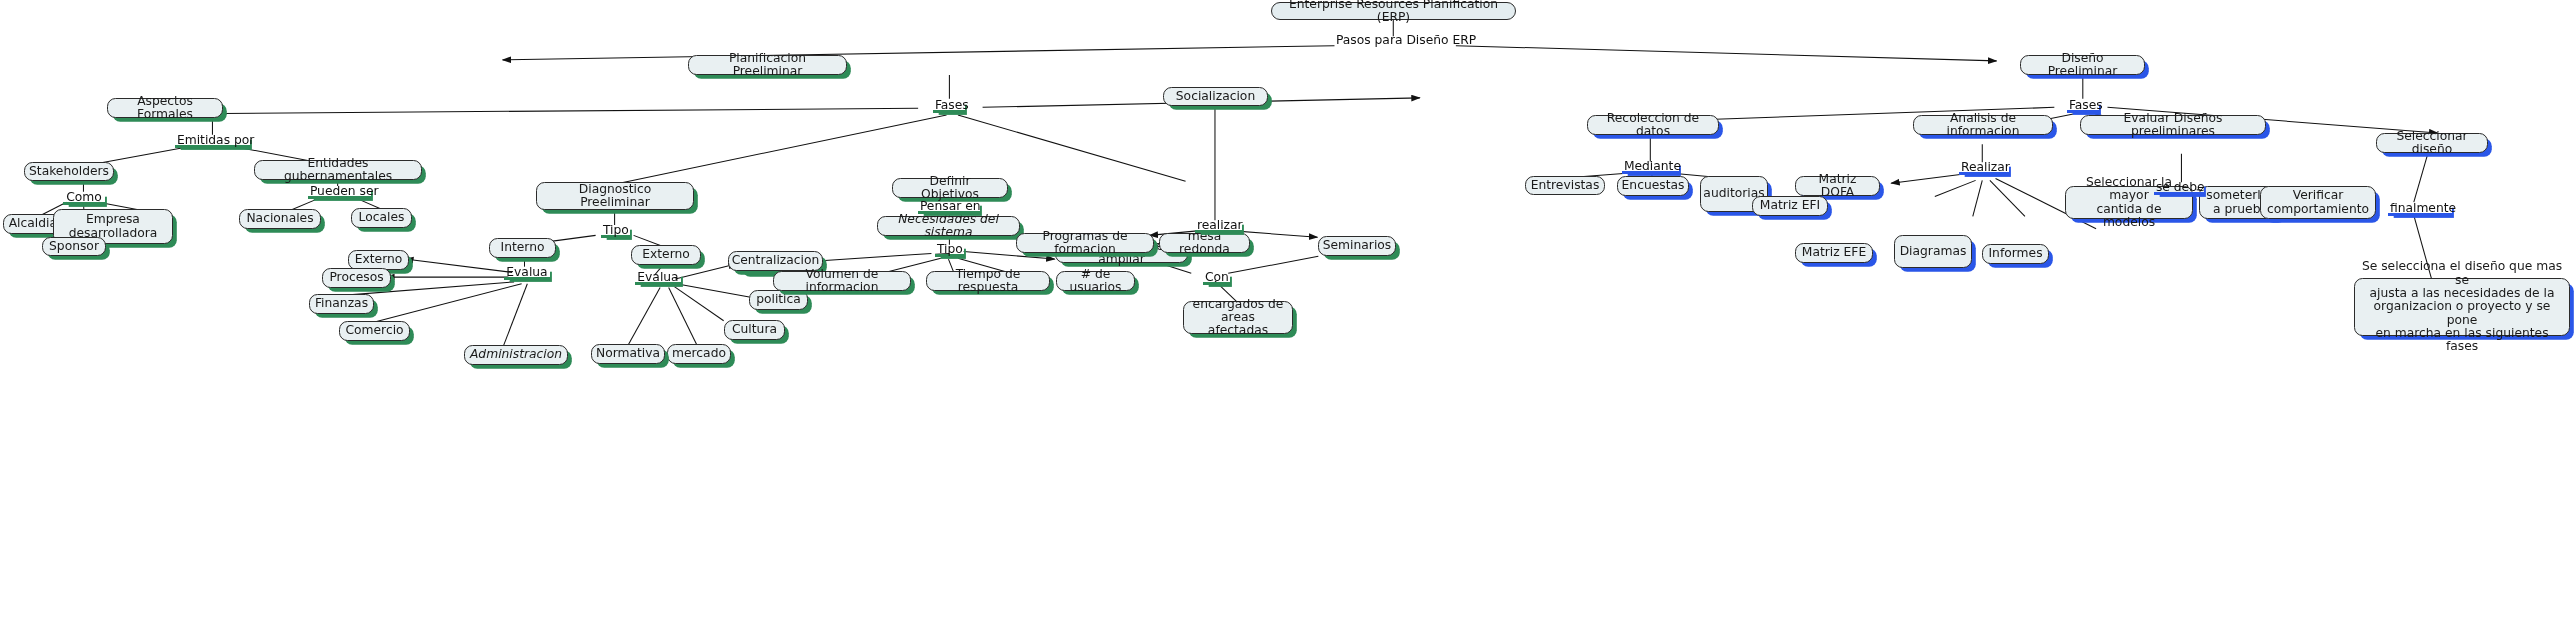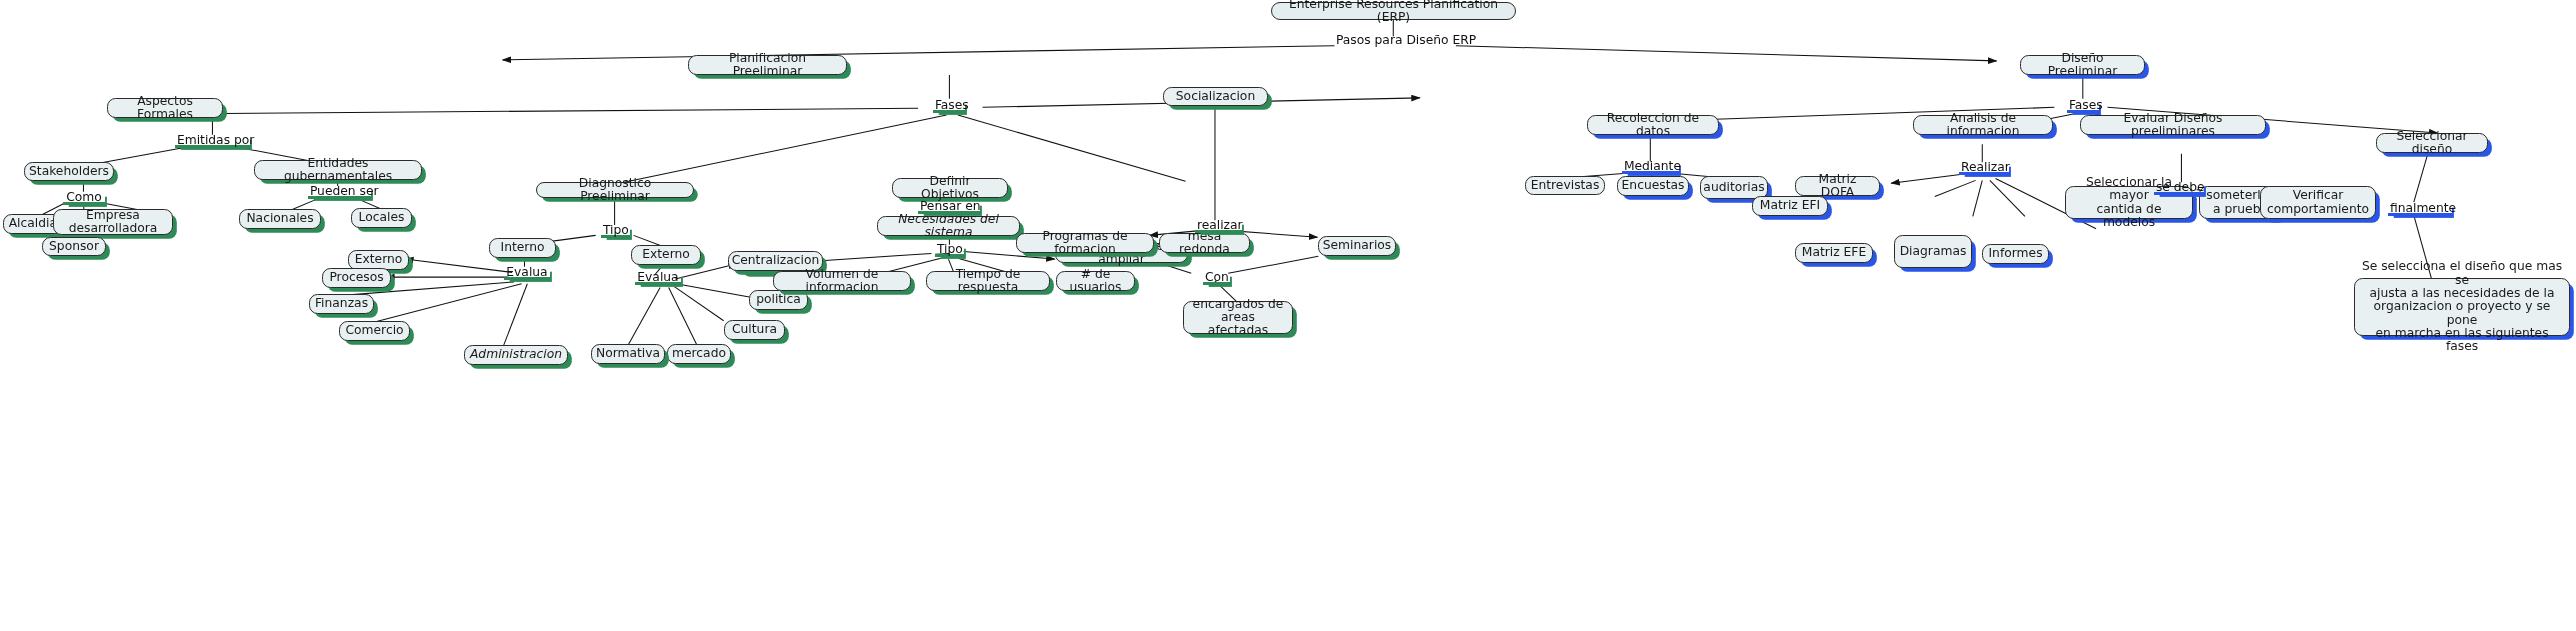--- a/index.html
+++ b/index.html
@@ -169,30 +169,30 @@
   <div class="node green" style="left:24px;top:162px;width:90px;height:19px;">Stakeholders</div>
 
   <div class="node green" style="left:254px;top:160px;width:168px;height:20px;">Entidades gubernamentales</div>
 
   <div class="link green" style="left:63px;top:191px;width:42px;height:14.2px;">Como</div>
 
   <div class="link green" style="left:308px;top:185px;width:63px;height:14.2px;">Pueden ser</div>
 
   <div class="node green" style="left:2.8px;top:214px;width:60px;height:20px;">Alcaldia</div>
 
-  <div class="node green" style="left:53px;top:209px;width:120px;height:26px;">Empresa
+  <div class="node green" style="left:53px;top:209px;width:120px;height:35px;">Empresa
 desarrolladora</div>
 
   <div class="node green" style="left:42px;top:237px;width:64px;height:19px;">Sponsor</div>
 
   <div class="node green" style="left:239px;top:209px;width:82px;height:20px;">Nacionales</div>
 
   <div class="node green" style="left:351px;top:208px;width:61px;height:20px;">Locales</div>
 
-  <div class="node green" style="left:536px;top:182px;width:158px;height:16px;">Diagnostico Preeliminar</div>
+  <div class="node green" style="left:536px;top:182px;width:158px;height:28px;">Diagnostico Preeliminar</div>
 
   <div class="link green" style="left:601px;top:224px;width:28.5px;height:14.2px;">Tipo</div>
 
   <div class="node green" style="left:489px;top:238px;width:67px;height:20px;">Interno</div>
 
   <div class="node green" style="left:631px;top:245px;width:70px;height:20px;">Externo</div>
 
   <div class="link green" style="left:504px;top:266px;width:46px;height:14.2px;">Evalua</div>
 
   <div class="link green" style="left:635px;top:271px;width:46px;height:14.2px;">Evalua</div>
@@ -255,21 +255,21 @@
   <div class="link blue" style="left:2067px;top:99px;width:32px;height:14.2px;">Fases</div>
 
   <div class="node blue" style="left:1587px;top:115px;width:132px;height:20px;">Recoleccion de datos</div>
 
   <div class="link blue" style="left:1622px;top:160px;width:57px;height:14.2px;">Mediante</div>
 
   <div class="node plain" style="left:1525px;top:176px;width:80px;height:19px;">Entrevistas</div>
 
   <div class="node blue" style="left:1617px;top:176px;width:72px;height:20px;">Encuestas</div>
 
-  <div class="node blue" style="left:1700px;top:176px;width:68px;height:23px;">auditorias</div>
+  <div class="node blue" style="left:1700px;top:176px;width:68px;height:36px;">auditorias</div>
 
   <div class="node blue" style="left:1913px;top:115px;width:140px;height:20px;">Analisis de informacion</div>
 
   <div class="link blue" style="left:1959px;top:161px;width:50px;height:14.2px;">Realizar</div>
 
   <div class="node blue" style="left:1795px;top:176px;width:85px;height:20px;">Matriz DOFA</div>
 
   <div class="node blue" style="left:1752px;top:196px;width:76px;height:20px;">Matriz EFI</div>
 
   <div class="node blue" style="left:1795px;top:216px;width:78px;height:20px;margin-top:27px;">Matriz EFE</div>

